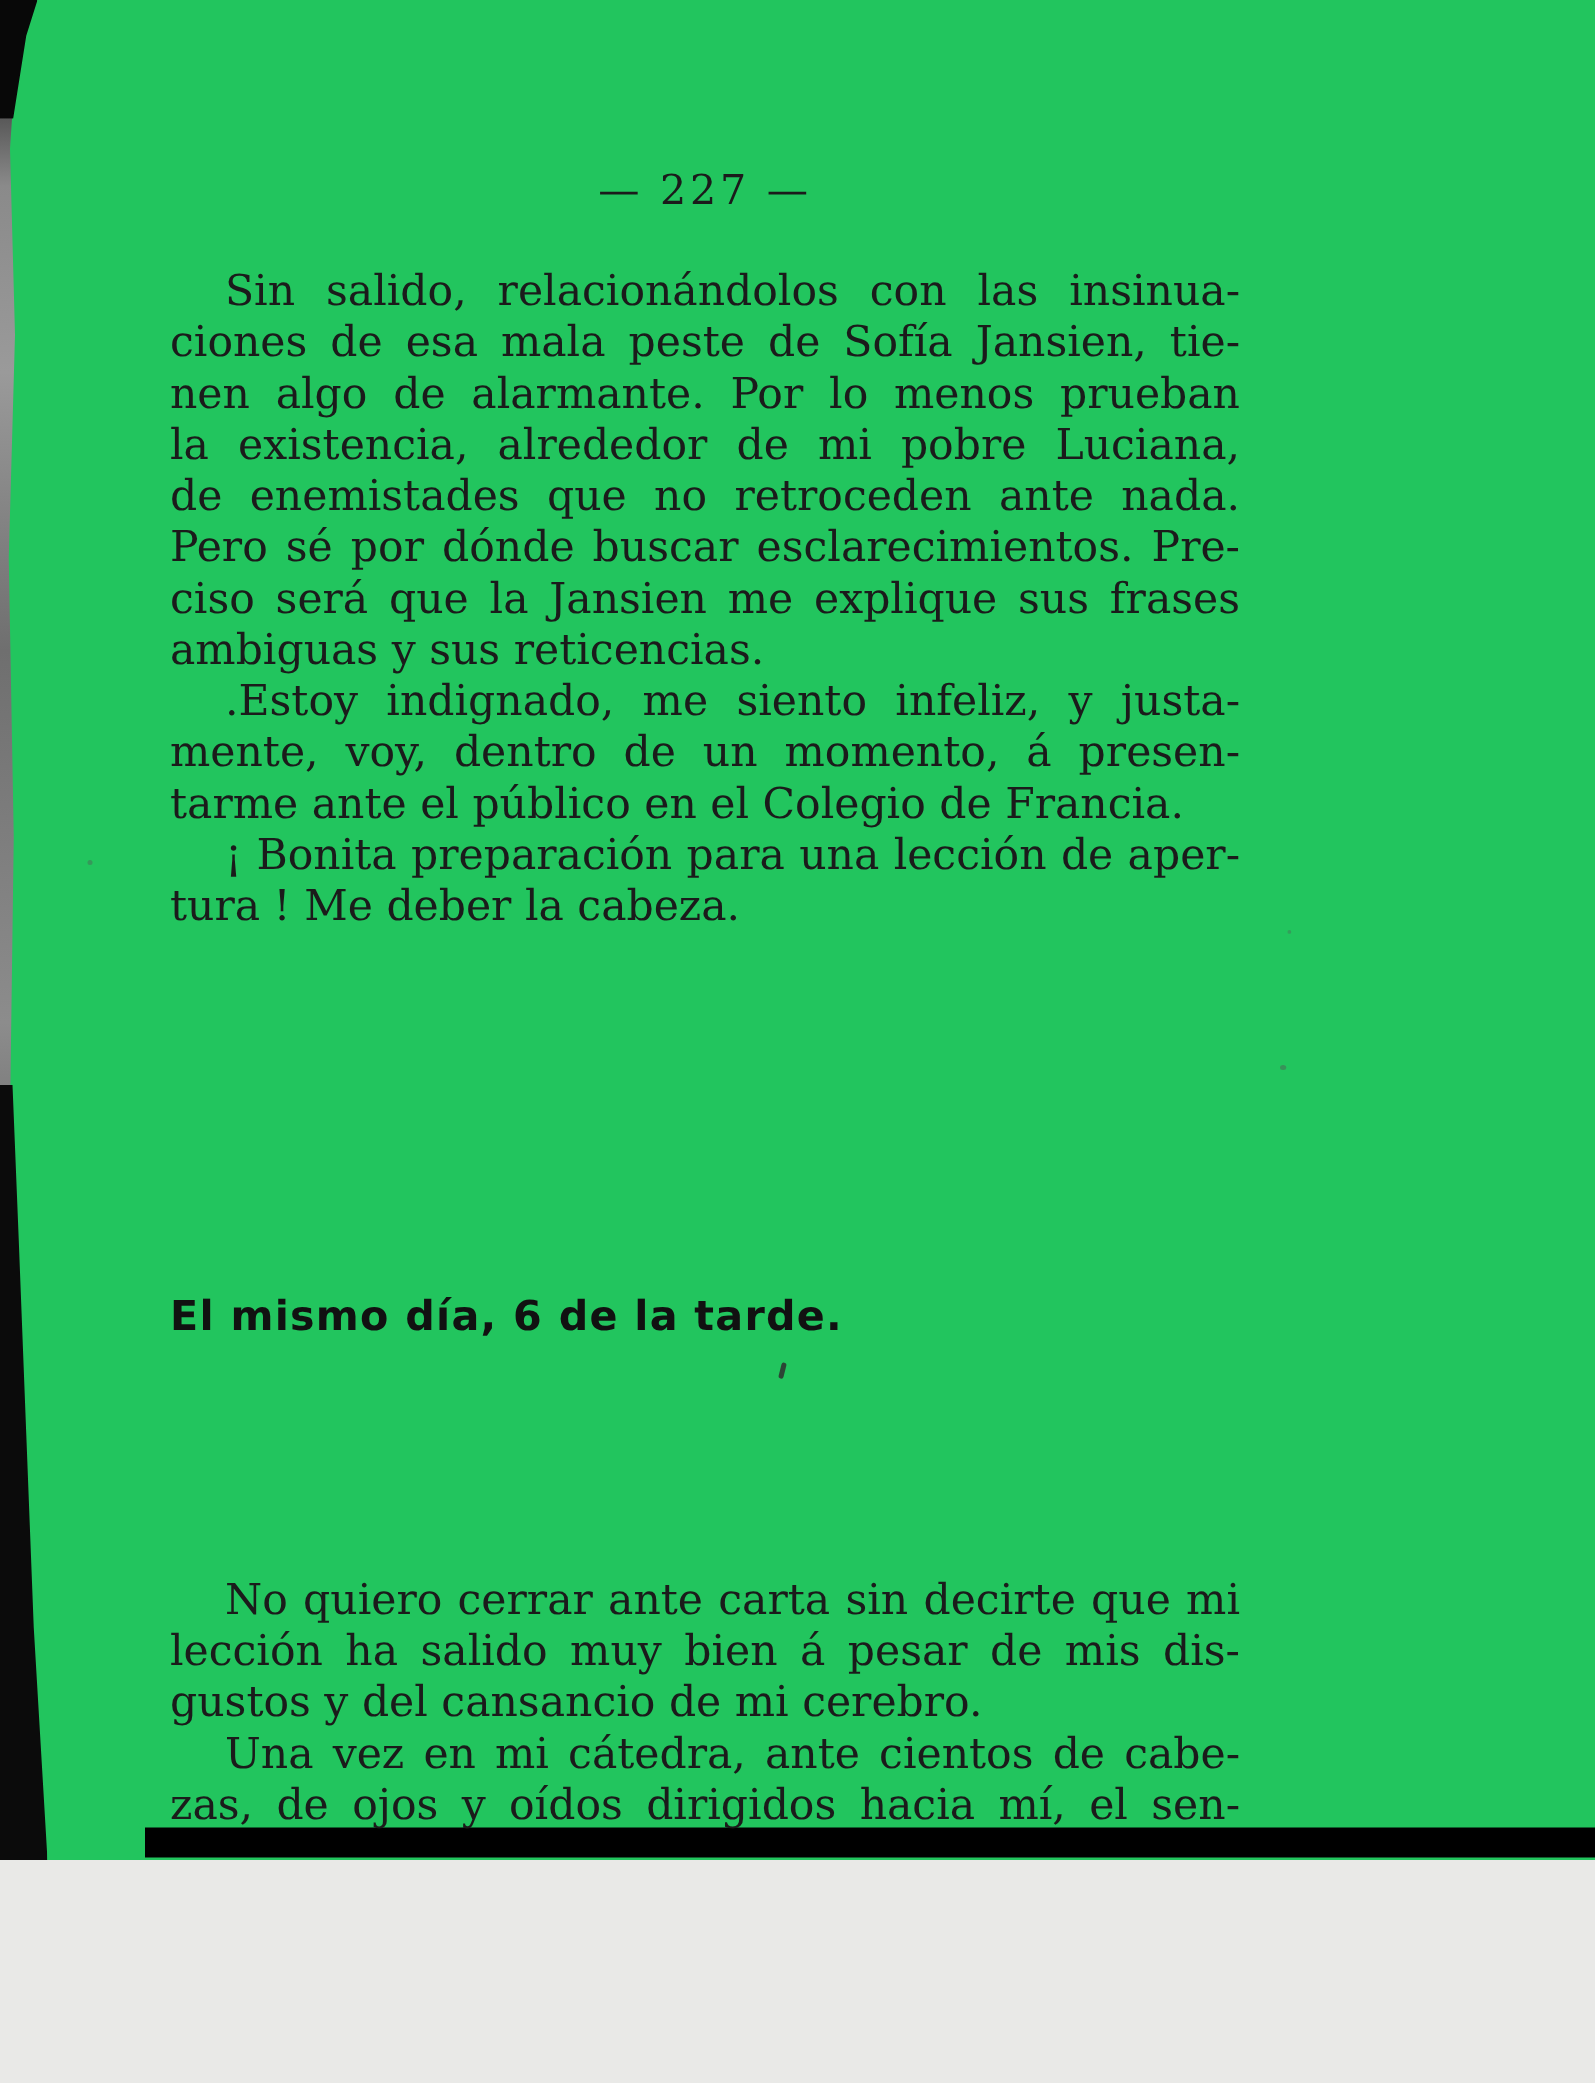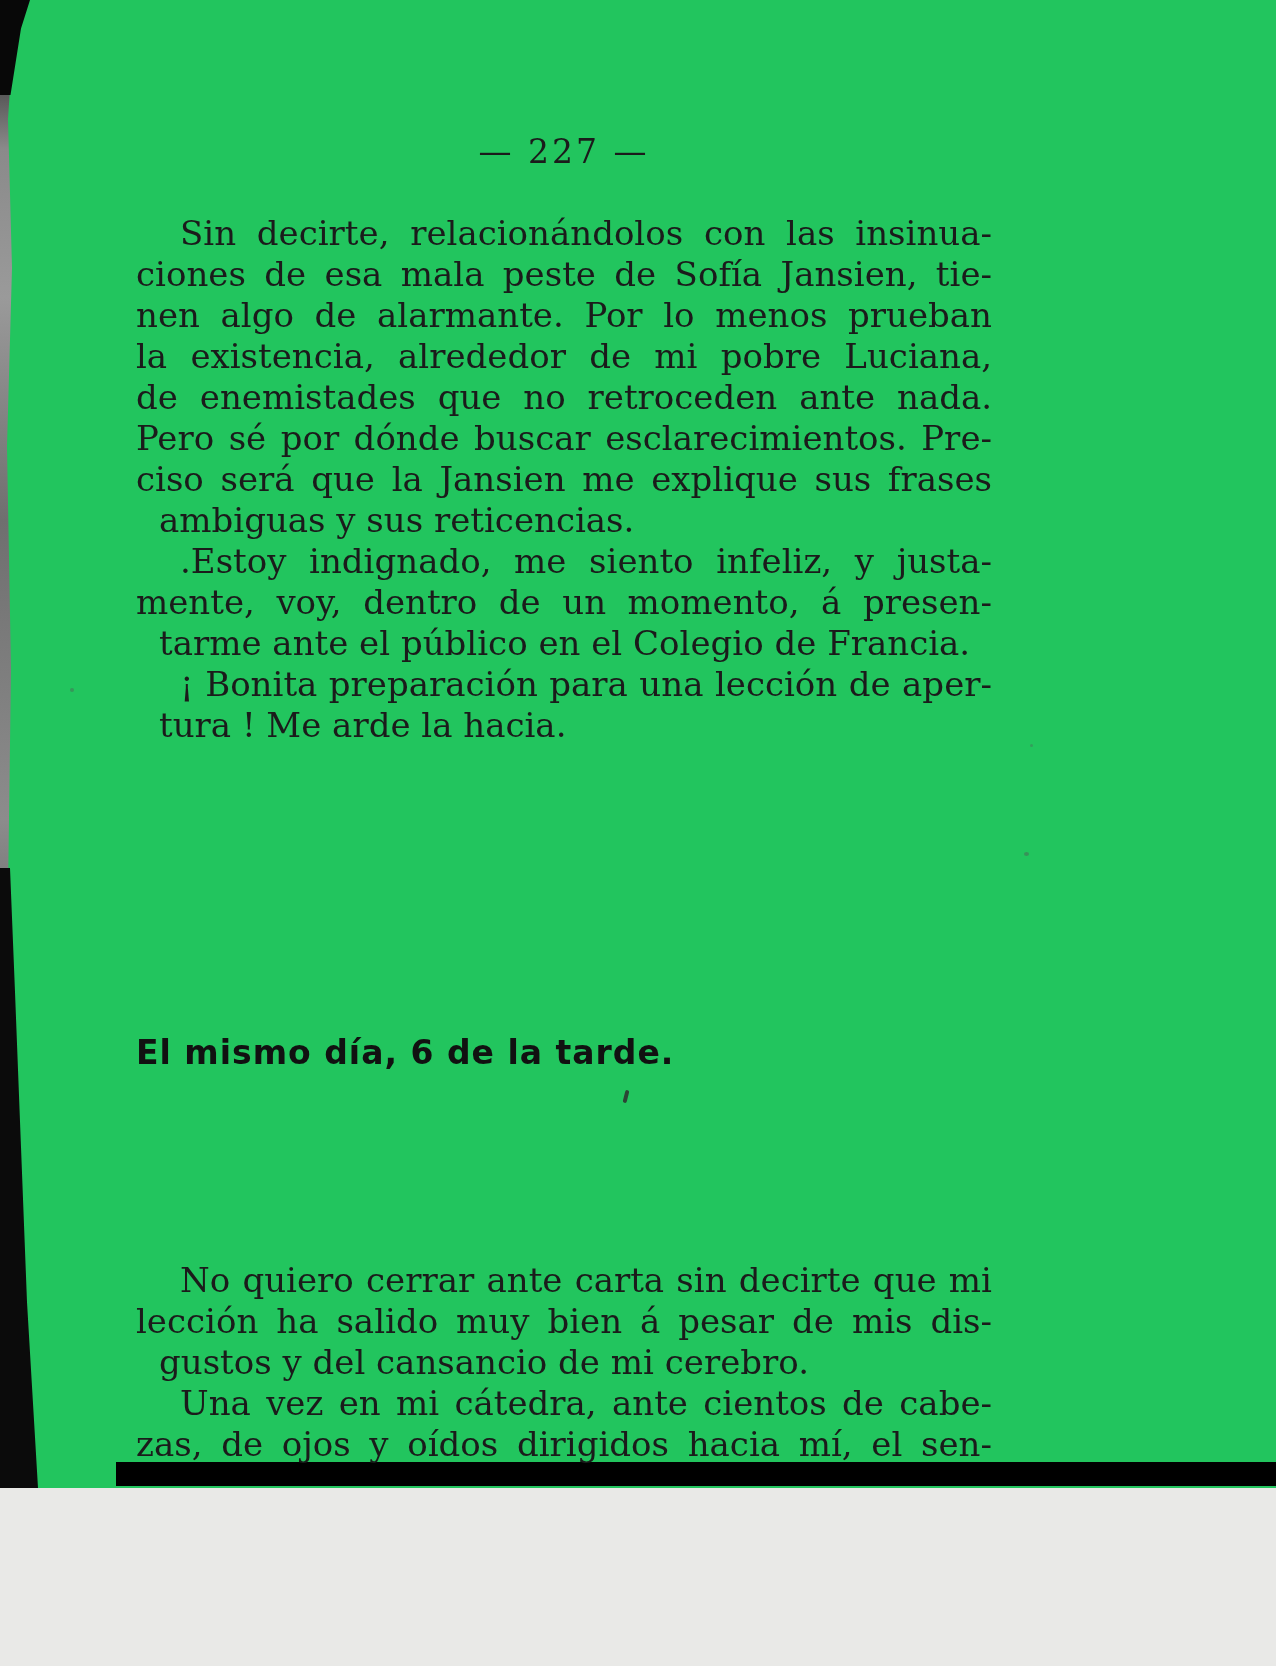--- a/index.html
+++ b/index.html
@@ -85,21 +85,21 @@
     line-height: 41px;
   }
   .body-text.second {
     margin-top: 188px;
   }
   .line {
     text-align: justify;
     text-align-last: justify;
   }
   .line.first { text-indent: 44px; }
-  .line.last  { text-align-last: left; margin-left: 23px; }
+  .line.last  { text-align-last: left; }
   .heading {
     margin-top: 287px;
     font-family: "DejaVu Sans", "Liberation Sans", sans-serif;
     font-weight: bold;
     font-size: 33px;
     letter-spacing: 1px;
     text-align: left;
     color: #111;
   }
 </style>
@@ -116,35 +116,35 @@
   <div class="speck s2"></div>
   <div class="speck s3"></div>
   <div class="speck mark"></div>
 
   <div class="text-col">
 
     <div class="page-number">— 227 —</div>
 
     <div class="body-text">
 
-      <div class="line first">Sin decirte, relacionándolos con las insinua-</div>
+      <div class="line first">Sin salido, relacionándolos con las insinua-</div>
       <div class="line">ciones de esa mala peste de Sofía Jansien, tie-</div>
       <div class="line">nen algo de alarmante. Por lo menos prueban</div>
       <div class="line">la existencia, alrededor de mi pobre Luciana,</div>
       <div class="line">de enemistades que no retroceden ante nada.</div>
       <div class="line">Pero sé por dónde buscar esclarecimientos. Pre-</div>
       <div class="line">ciso será que la Jansien me explique sus frases</div>
       <div class="line last">ambiguas y sus reticencias.</div>
 
       <div class="line first">.Estoy indignado, me siento infeliz, y justa-</div>
       <div class="line">mente, voy, dentro de un momento, á presen-</div>
       <div class="line last">tarme ante el público en el Colegio de Francia.</div>
 
       <div class="line first">¡ Bonita preparación para una lección de aper-</div>
-      <div class="line last">tura ! Me arde la hacia.</div>
+      <div class="line last">tura ! Me deber la cabeza.</div>
     </div>
 
     <div class="heading">El mismo día, 6 de la tarde.</div>
 
     <div class="body-text second">
 
       <div class="line first">No quiero cerrar ante carta sin decirte que mi</div>
       <div class="line">lección ha salido muy bien á pesar de mis dis-</div>
       <div class="line last">gustos y del cansancio de mi cerebro.</div>
 

